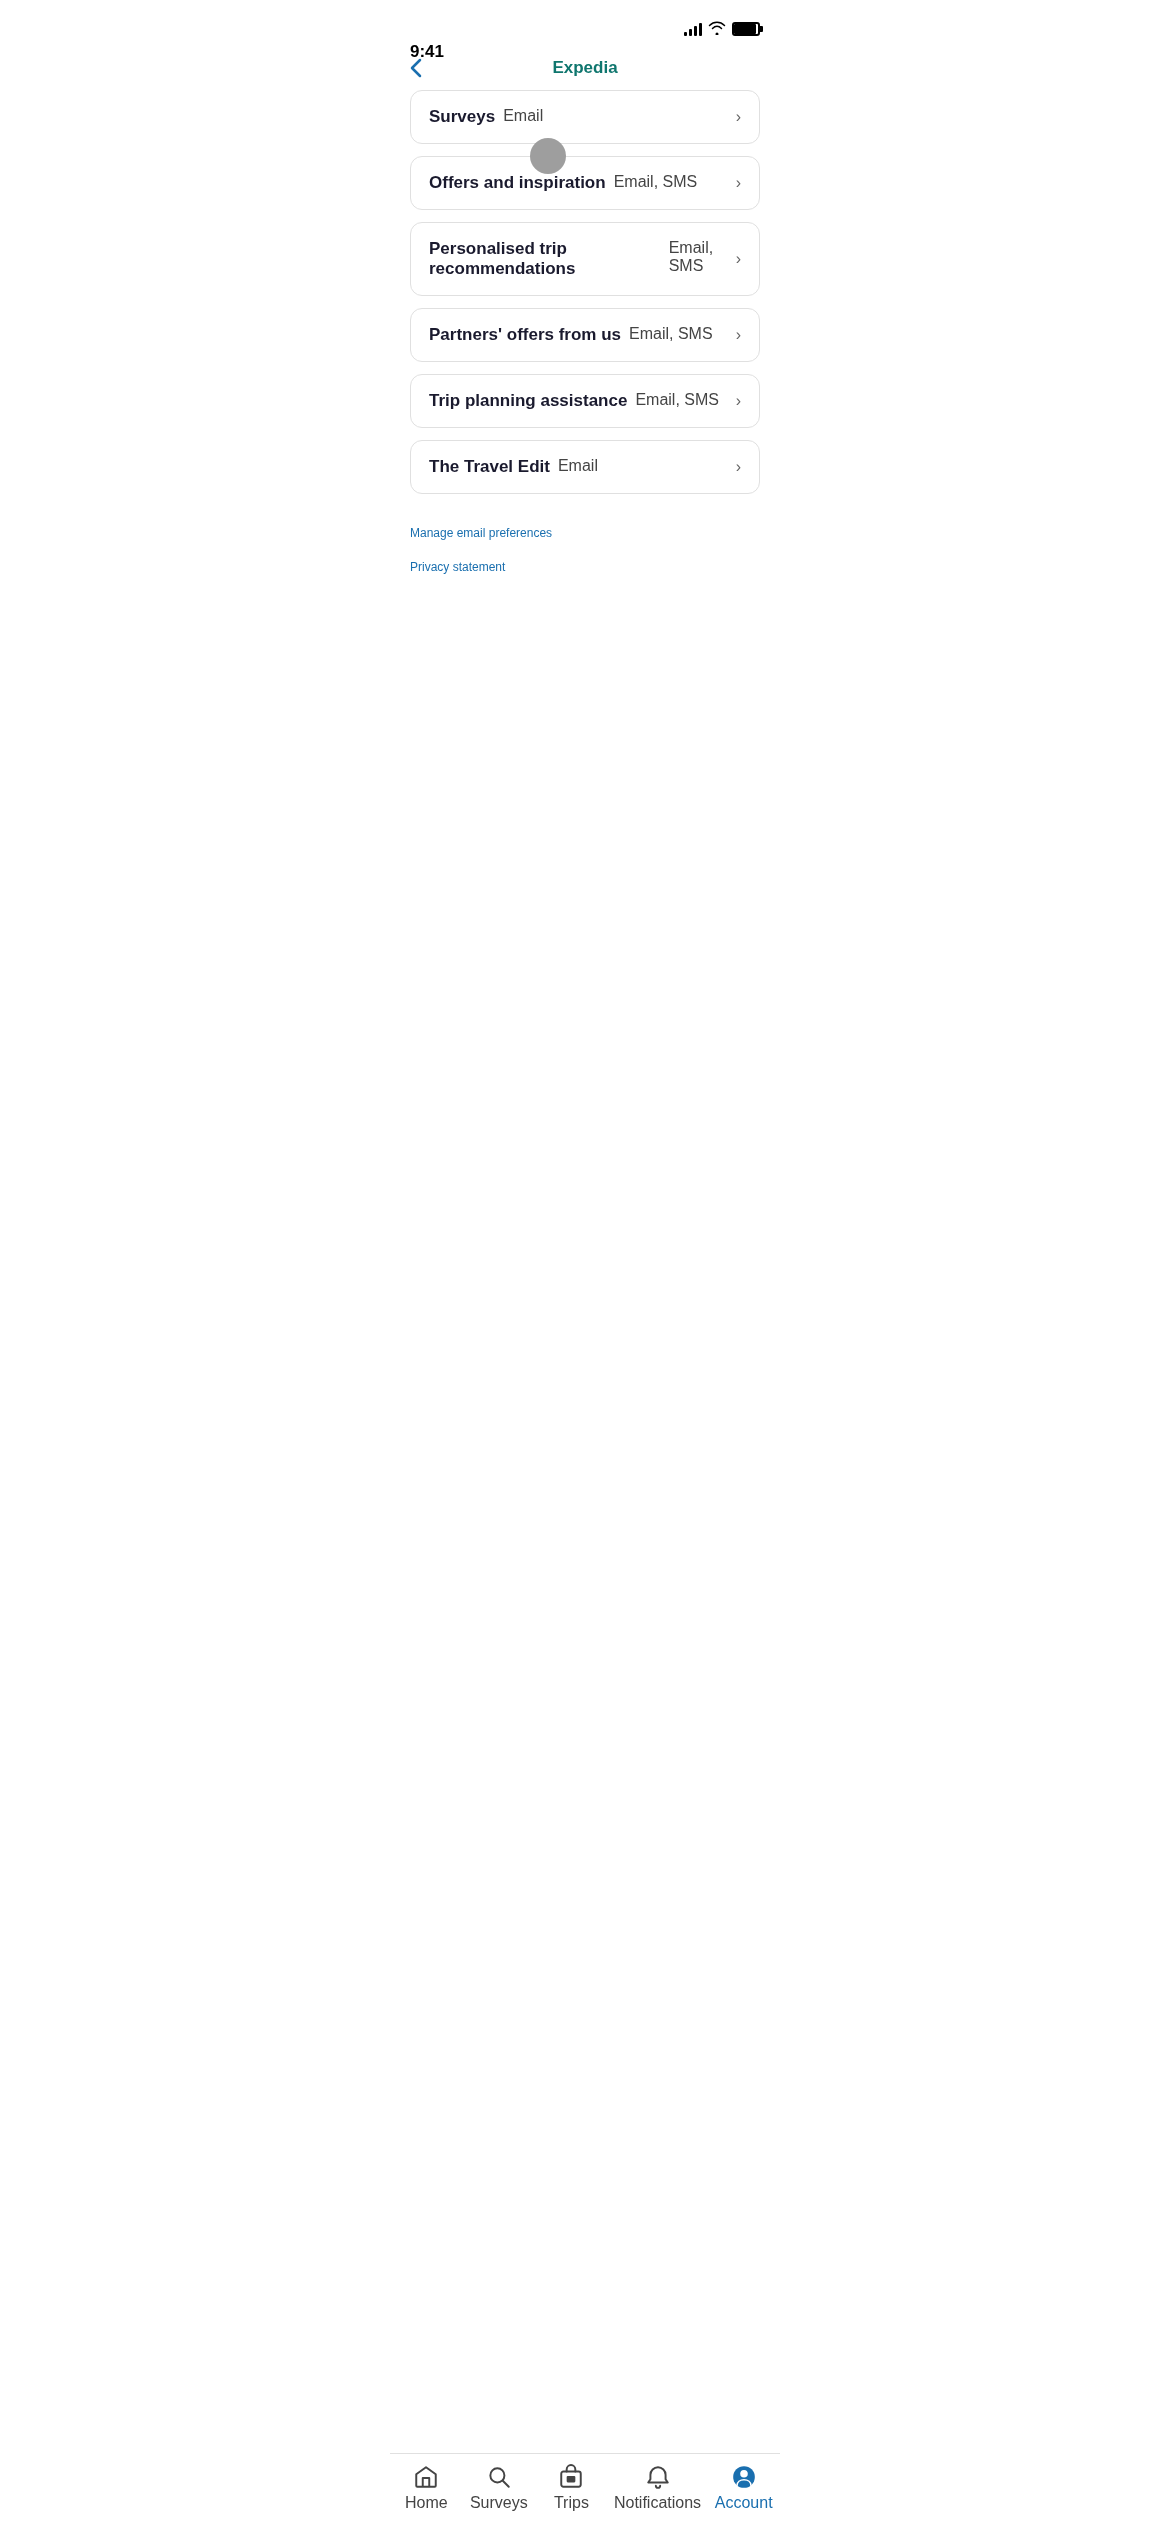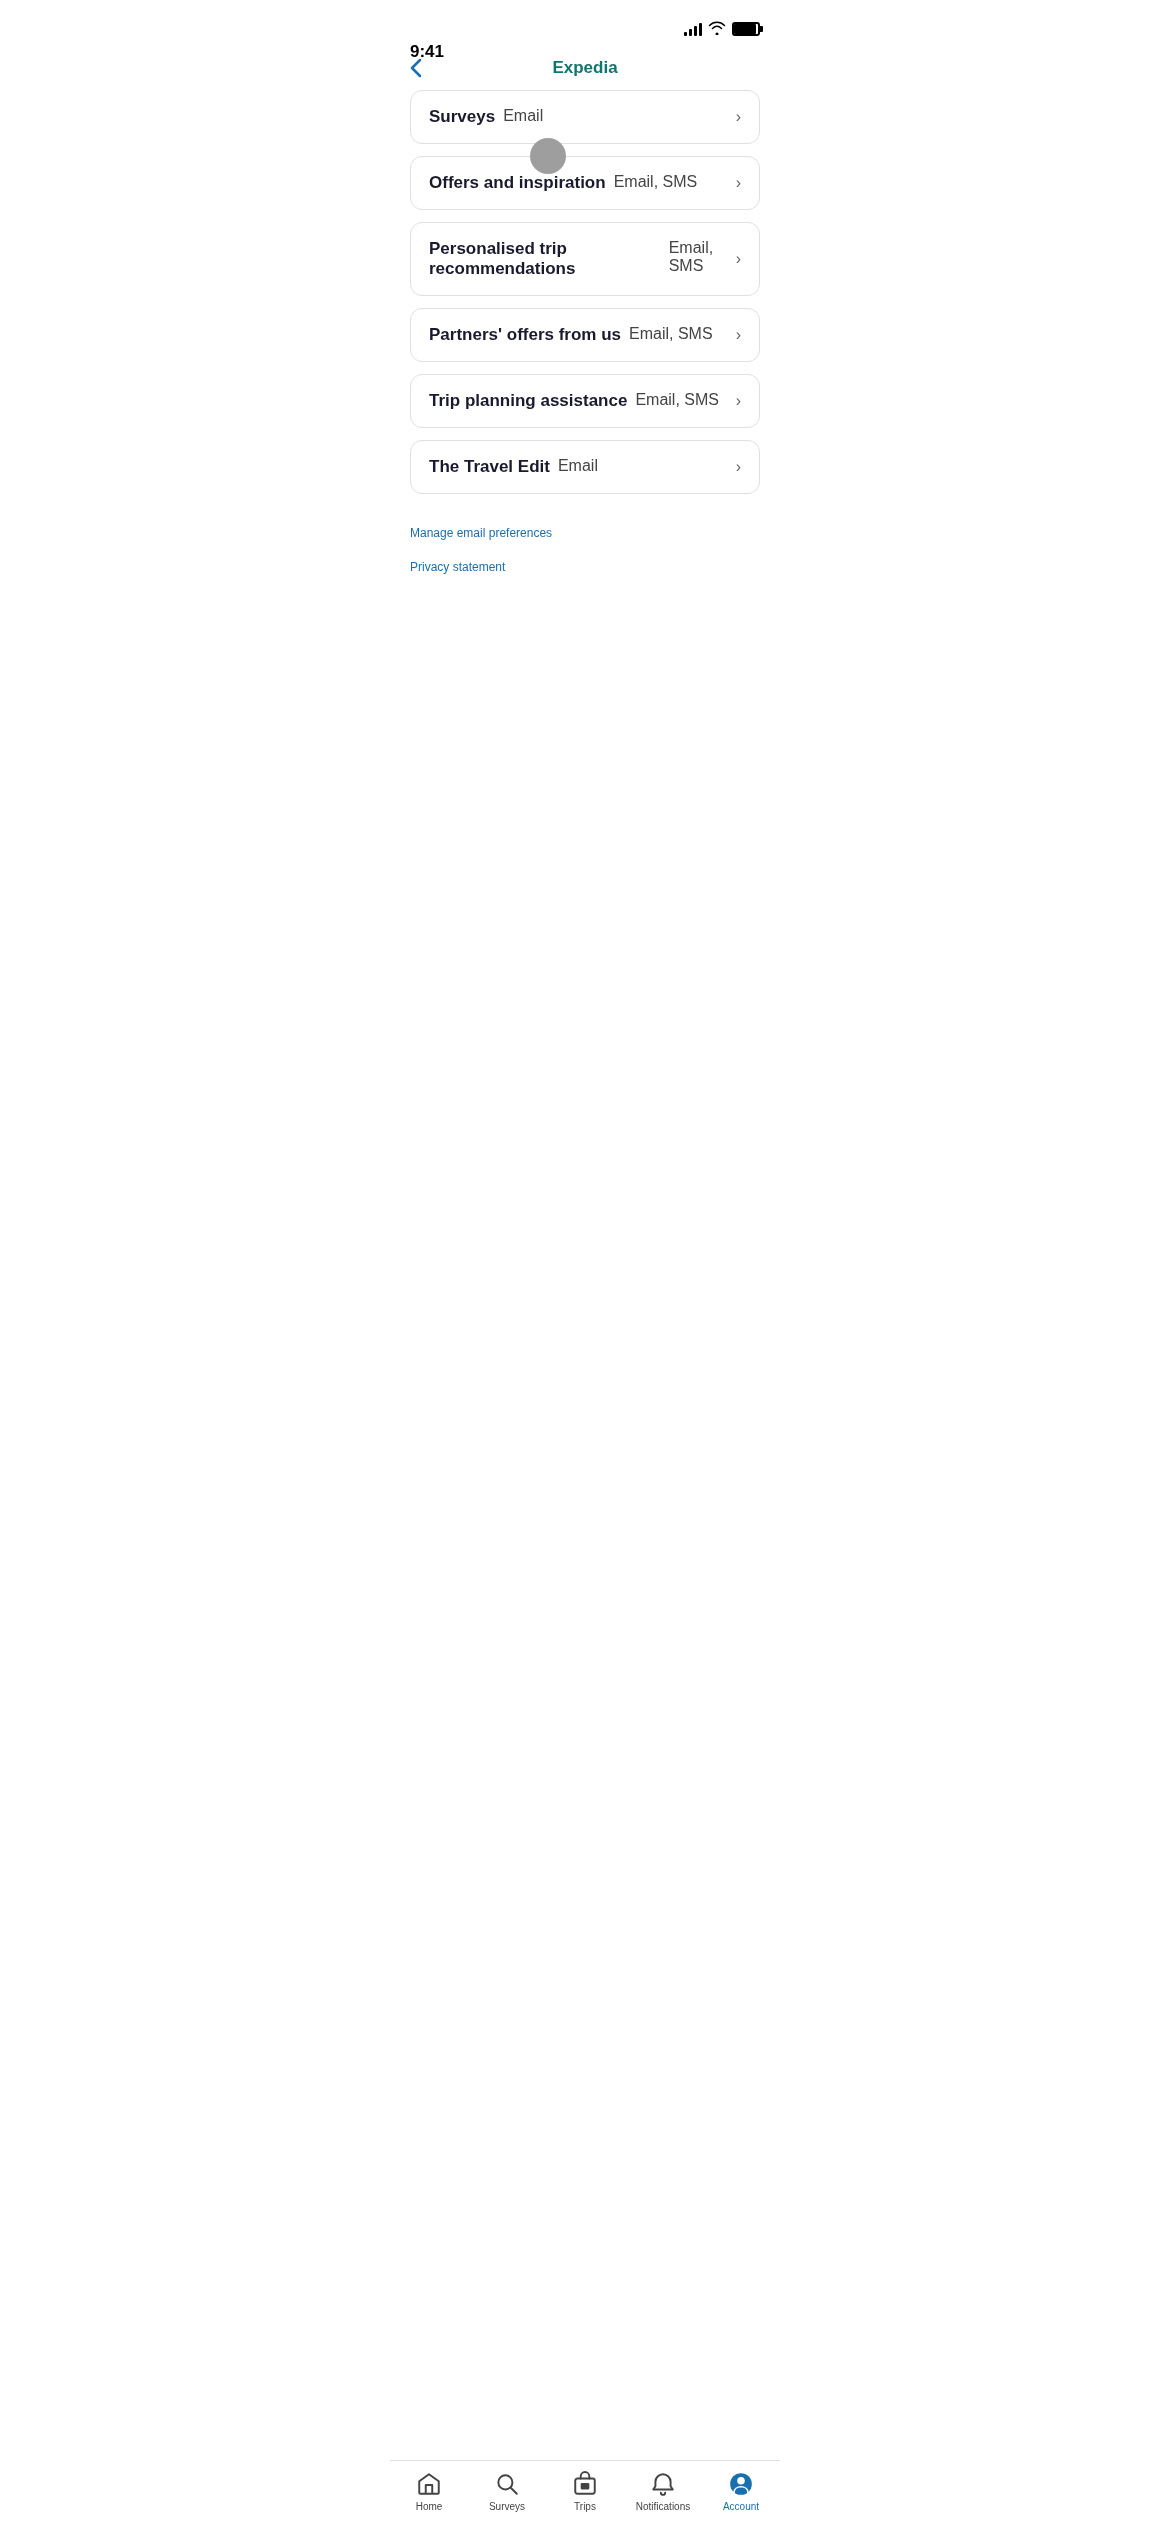--- a/index.html
+++ b/index.html
@@ -199,21 +199,21 @@
     .tab-item {
       display: flex;
       flex-direction: column;
       align-items: center;
       gap: 4px;
       cursor: pointer;
       min-width: 60px;
     }
 
     .tab-label {
-      font-size: 10px;
+      font-size: 16px;
       color: #444;
     }
 
     .tab-label.active {
       color: #1a6faf;
     }
 
     
     .home-svg, .search-svg, .trips-svg, .notif-svg, .account-svg {
       width: 26px;

